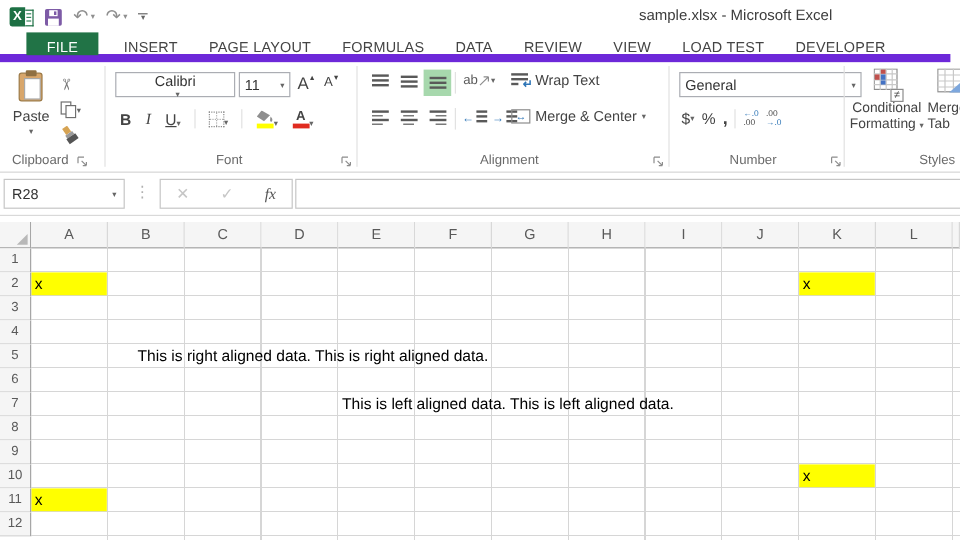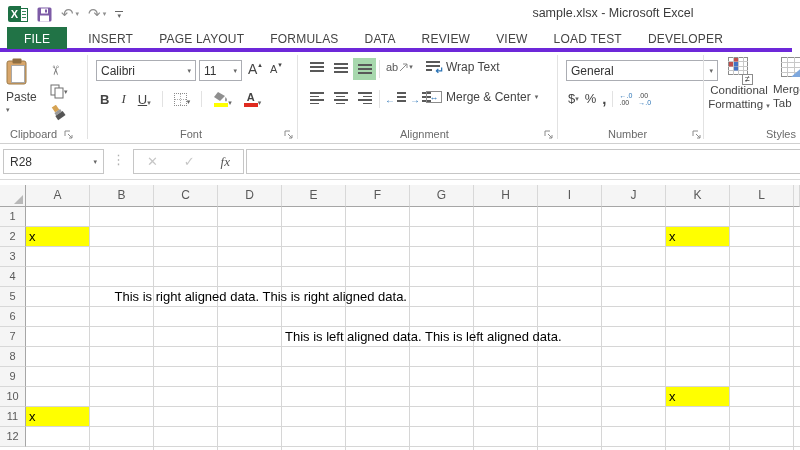--- a/index.html
+++ b/index.html
@@ -19,21 +19,21 @@
   .undo-glyph { font-size:15px; color:#8f8f8f; line-height:16px; }
   .mini-arrow { font-size:7px; color:#8f8f8f; margin-left:2px; }
   .qat-more { display:flex; flex-direction:column; align-items:center; }
   .qat-more b { width:8px; height:1px; background:#666; margin-bottom:1px; }
   .qat-more span { font-size:7px; color:#666; line-height:5px; }
   #window-title { position:absolute; left:488px; top:6px; width:250px; text-align:center;
     font-size:12.5px; color:#3c3c3c; white-space:nowrap; }
 
   
   #tabstrip { position:absolute; left:0; top:27px; width:792px; height:25px;
-    border-bottom:4px solid #6d28d9; display:flex; align-items:stretch; padding-left:7px; }
+    border-bottom:7px solid #6d28d9; display:flex; align-items:stretch; padding-left:22px; }
   .tab { font-size:12px; letter-spacing:.2px; color:#444; line-height:24px; padding:0 13px;
     white-space:nowrap; cursor:default; }
   .tab.file { background:#217346; color:#fff; padding:0 17px; margin-right:8px; margin-bottom:-1px; }
   .tab.active { background:#fff; color:#217346; border:1px solid #d4d4d4; border-bottom:none;
     margin-bottom:-1px; z-index:2; }
 
   
   #ribbon { position:absolute; left:0; top:52px; width:800px; height:92px; background:#fff;
     border-bottom:1px solid #d0d0d0; font-size:12px; }
   .vsep { position:absolute; top:3px; width:1px; height:84px; background:#e2e2e2; }
@@ -42,21 +42,21 @@
 
   .ribbon-btn { position:absolute; display:flex; align-items:center; gap:4px; color:#444; cursor:default; }
   .combo { position:absolute; height:21px; border:1px solid #abadb3; background:#fff;
     display:flex; align-items:center; padding:0 4px; font-size:12px; color:#333; }
   .combo .cval { flex:1; }
   .combo .drop { font-size:7px; color:#666; padding-left:4px; }
   .drop { font-size:7px; color:#666; }
 
   
   #paste-btn { position:absolute; left:6px; top:6px; width:40px; height:78px; display:flex;
-    flex-direction:column; align-items:flex-start; justify-content:flex-start; gap:2px; }
+    flex-direction:column; align-items:center; justify-content:flex-start; gap:2px; }
   
   .clip-col { position:absolute; left:50px; top:8px; width:28px; }
   .clip-col .ic { height:21px; display:flex; align-items:center; }
 
   .scissors { font-size:13px; color:#7a7a7a; display:inline-block; transform:rotate(90deg); }
 
   
   .fmt-btn { display:inline-flex; align-items:flex-end; padding:2px 4px; color:#444; cursor:default; }
   .bold-g { font-weight:bold; font-size:13px; }
   .italic-g { font-style:italic; font-family:"Liberation Serif",serif; font-size:13px; }
@@ -200,21 +200,21 @@
       </span>
     </div>
     <div class="grp-label" style="left:10px;">Clipboard</div>
     <div class="launcher" style="left:64px;">
       <svg width="10" height="10">
           <path d="M1 1 h5 M1 1 v5 M4 4 l4 4 M8 8 v-3 M8 8 h-3" stroke="#8c8c8c" fill="none"></path>
         </svg>
     </div>
     <div class="vsep" style="left:87px;"></div>
 
-    <div class="combo" style="left:96px; top:8px; width:100px;">
+    <div class="combo" style="left:96px; top:8px; width:100px;flex-direction:column;">
       <span class="cval">Calibri</span>
       <span class="drop">▾</span>
     </div>
     <div class="combo" style="left:199px; top:8px; width:43px;">
       <span class="cval">11</span>
       <span class="drop">▾</span>
     </div>
     <div class="ribbon-btn" style="left:248px; top:9px;">
       <span style="font-size:14px;">A</span>
         <span style="font-size:7px; margin:-8px 0 0 -3px;">▴</span>

